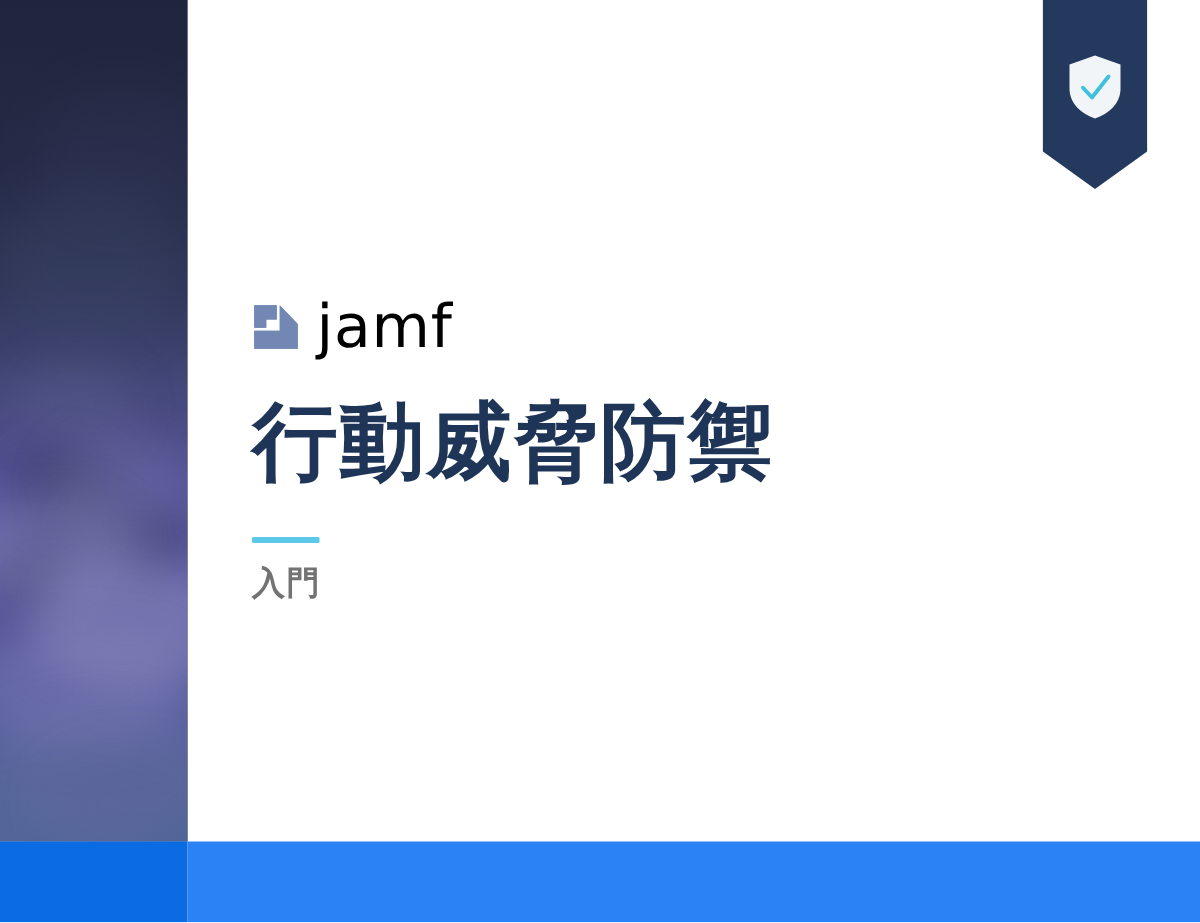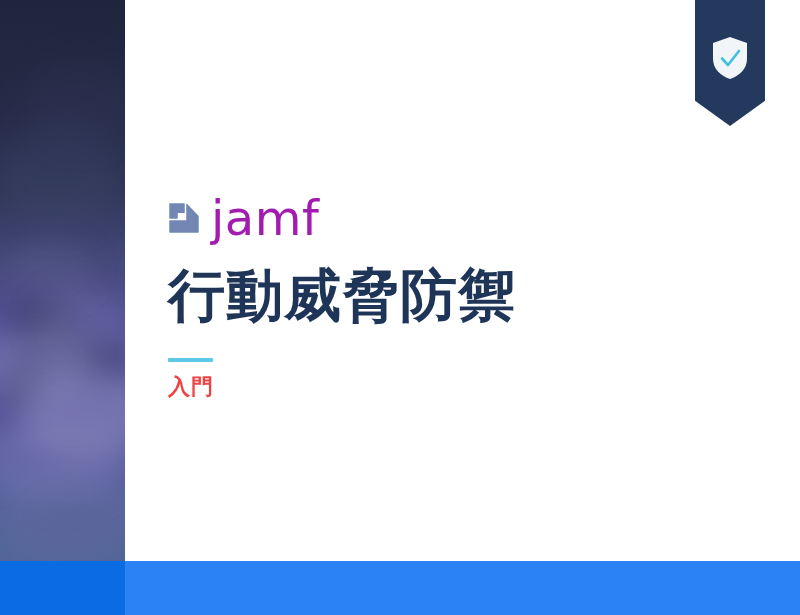--- a/index.html
+++ b/index.html
@@ -126,24 +126,24 @@
     height: 44px;
   }
   .logo-mark {
     width: 32px;
     height: 32px;
     flex: 0 0 auto;
   }
   .logo-mark svg { display: block; }
   .logo-word {
     margin-left: 11px;
-    font-size: 48px;
+    font-size: 40px;
     line-height: 40px;
     font-weight: 400;
-    color: #a21caf;
+    color: #000000;
     letter-spacing: .5px;
     font-family: "DejaVu Sans", sans-serif;
   }
 
   .headline {
     margin-top: 14px;
     font-size: 57px;
     line-height: 82px;
     font-weight: 700;
     color: #1f3557;
@@ -158,23 +158,23 @@
     height: 4px;
     background: #5bc8e8;
     border-radius: 1px;
   }
 
   .subtitle {
     margin-top: 14px;
     font-size: 22px;
     line-height: 26px;
     font-weight: 700;
-    color: #ef4444;
+    color: #737373;
     letter-spacing: 1px;
-    font-family: Liberation Mono, monospace;
+    font-family: Liberation Serif, serif;
   }
 </style>
 </head>
 <body>
 
 <div class="slide">
 
   <div class="left-strip">
     <div class="grad-base"></div>
     <div class="cloud c7"></div>

